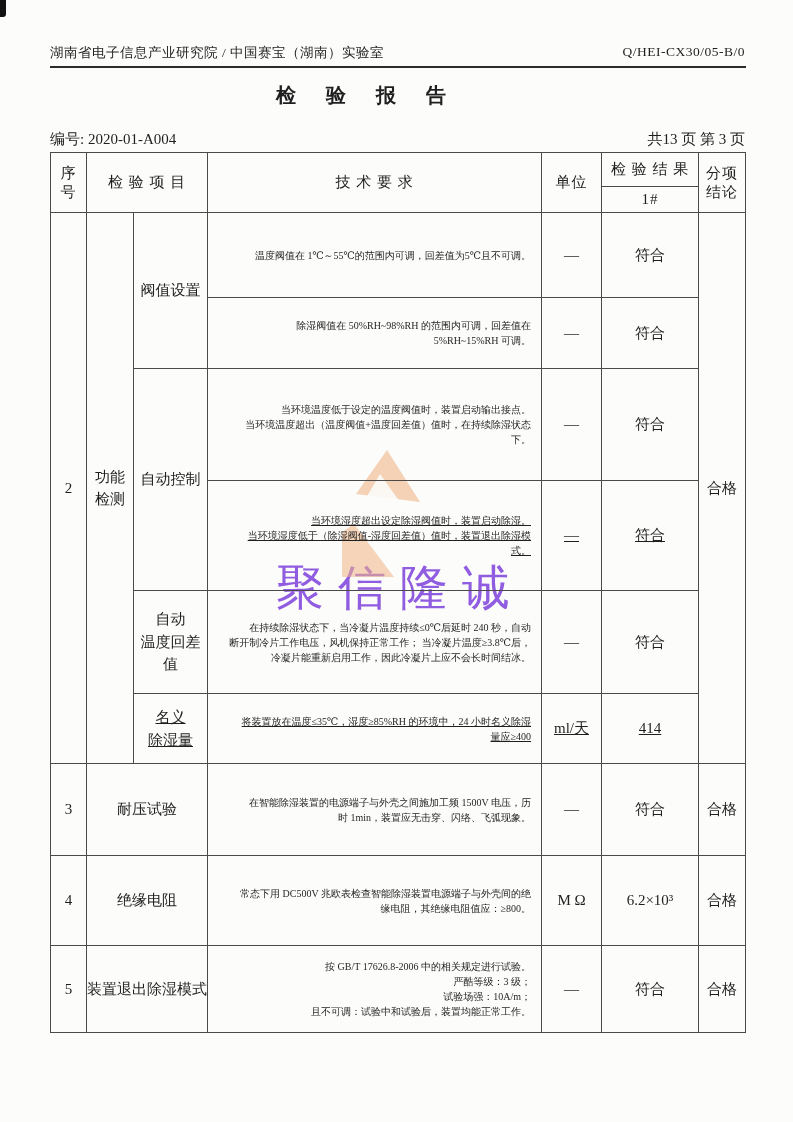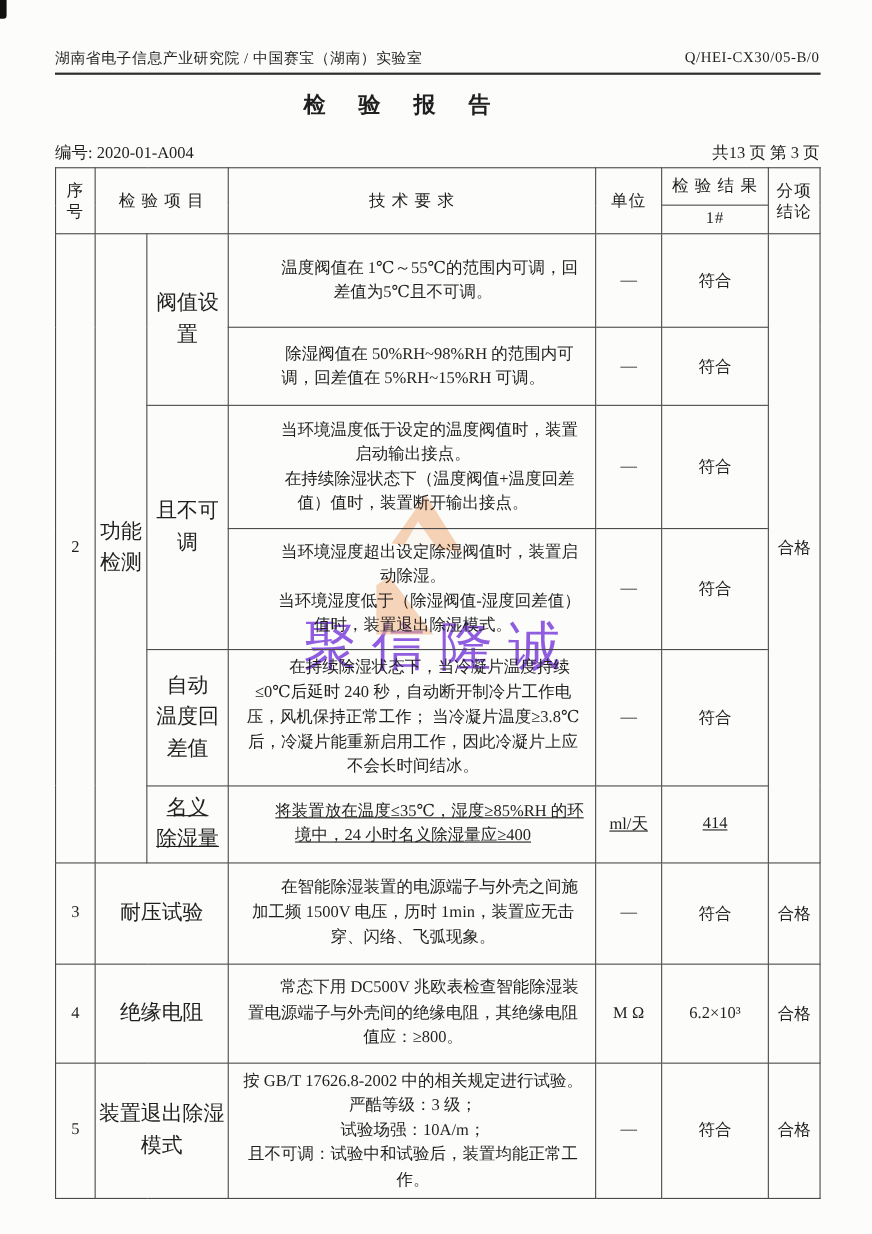--- a/index.html
+++ b/index.html
@@ -17,29 +17,29 @@
   .meta { position:absolute; left:50px; top:130px; width:695px; display:flex; justify-content:space-between; font-size:15px; }
 
   
   .wm-text { position:absolute; left:276px; top:556px; font-family:"Liberation Sans","DejaVu Sans",sans-serif; font-weight:400; font-size:48px; letter-spacing:14px; color:#6d28d9; opacity:0.75; z-index:1; white-space:nowrap; }
   .wm-logo { position:absolute; left:342px; top:432px; z-index:1; opacity:0.8; }
 
   table.report { position:absolute; left:50px; top:152px; width:695px; border-collapse:collapse; table-layout:fixed; z-index:2; background:transparent; }
   .report th, .report td { border:1.4px solid #4a4a4a; vertical-align:middle; font-weight:400; background:transparent; }
   .v-wrap { white-space:pre-line; }
   .hdr { font-size:15px; text-align:center; letter-spacing:1px; }
-  .lbl { font-size:19px; text-align:center; line-height:1.5; }
-  .req { font-size:15px; line-height:1.5; padding:5px 10px 5px 12px; text-align:center; }
+  .lbl { font-size:15px; text-align:center; line-height:1.5; }
+  .req { font-size:10px; line-height:1.5; padding:5px 10px 5px 12px; text-align:right; }
   .req p { text-indent:2em; }
   .req .noindent { text-indent:0; }
   .val { font-size:15px; text-align:center; }
 
   tr.hr1 { height:34px; } tr.hr2 { height:26px; }
   tr.r1 { height:85px; } tr.r2 { height:71px; } tr.r3 { height:112px; }
-  tr.r4 { height:110px; } tr.r5 { height:103px; } tr.r6 { height:70px;text-decoration:underline; }
+  tr.r4 { height:110px;text-decoration:underline; } tr.r5 { height:103px; } tr.r6 { height:70px;text-decoration:underline; }
   tr.r7 { height:92px; } tr.r8 { height:90px; } tr.r9 { height:87px; }
 </style>
 </head>
 <body>
 
 <div class="page">
 
   <div class="corner-mark"></div>
 
   <div class="topline">
@@ -101,24 +101,24 @@
         <td class="val" rowspan="6">合格</td>
       </tr>
       <tr class="r2">
         <td class="req">
           <p>除湿阀值在 50%RH~98%RH 的范围内可调，回差值在 5%RH~15%RH 可调。</p>
         </td>
         <td class="val">—</td>
         <td class="val">符合</td>
       </tr>
       <tr class="r3">
-        <td class="lbl v-wrap" rowspan="2">且不可调</td>
+        <td class="lbl v-wrap" rowspan="2">自动控制</td>
         <td class="req">
           <p>当环境温度低于设定的温度阀值时，装置启动输出接点。</p>
-          <p>在持续除湿状态下（温度阀值+温度回差值）值时，装置断开输出接点。</p>
+          <p>当环境温度超出（温度阀值+温度回差值）值时，在持续除湿状态下。</p>
         </td>
         <td class="val">—</td>
         <td class="val">符合</td>
       </tr>
       <tr class="r4">
         <td class="req">
           <p>当环境湿度超出设定除湿阀值时，装置启动除湿。</p>
           <p>当环境湿度低于（除湿阀值-湿度回差值）值时，装置退出除湿模式。</p>
         </td>
         <td class="val">—</td>
@@ -159,21 +159,21 @@
           <p>常态下用 DC500V 兆欧表检查智能除湿装置电源端子与外壳间的绝缘电阻，其绝缘电阻值应：≥800。</p>
         </td>
         <td class="val">M Ω</td>
         <td class="val">6.2×10³</td>
         <td class="val">合格</td>
       </tr>
       <tr class="r9">
         <td class="val">5</td>
         <td class="lbl" colspan="2">装置退出除湿模式</td>
         <td class="req">
-          <p class="noindent">按 GB/T 17626.8-2002 中的相关规定进行试验。</p>
+          <p class="noindent">按 GB/T 17626.8-2006 中的相关规定进行试验。</p>
           <p class="noindent">严酷等级：3 级；</p>
           <p class="noindent">试验场强：10A/m；</p>
           <p class="noindent">且不可调：试验中和试验后，装置均能正常工作。</p>
         </td>
         <td class="val">—</td>
         <td class="val">符合</td>
         <td class="val">合格</td>
       </tr>
     </tbody>
   </table>

